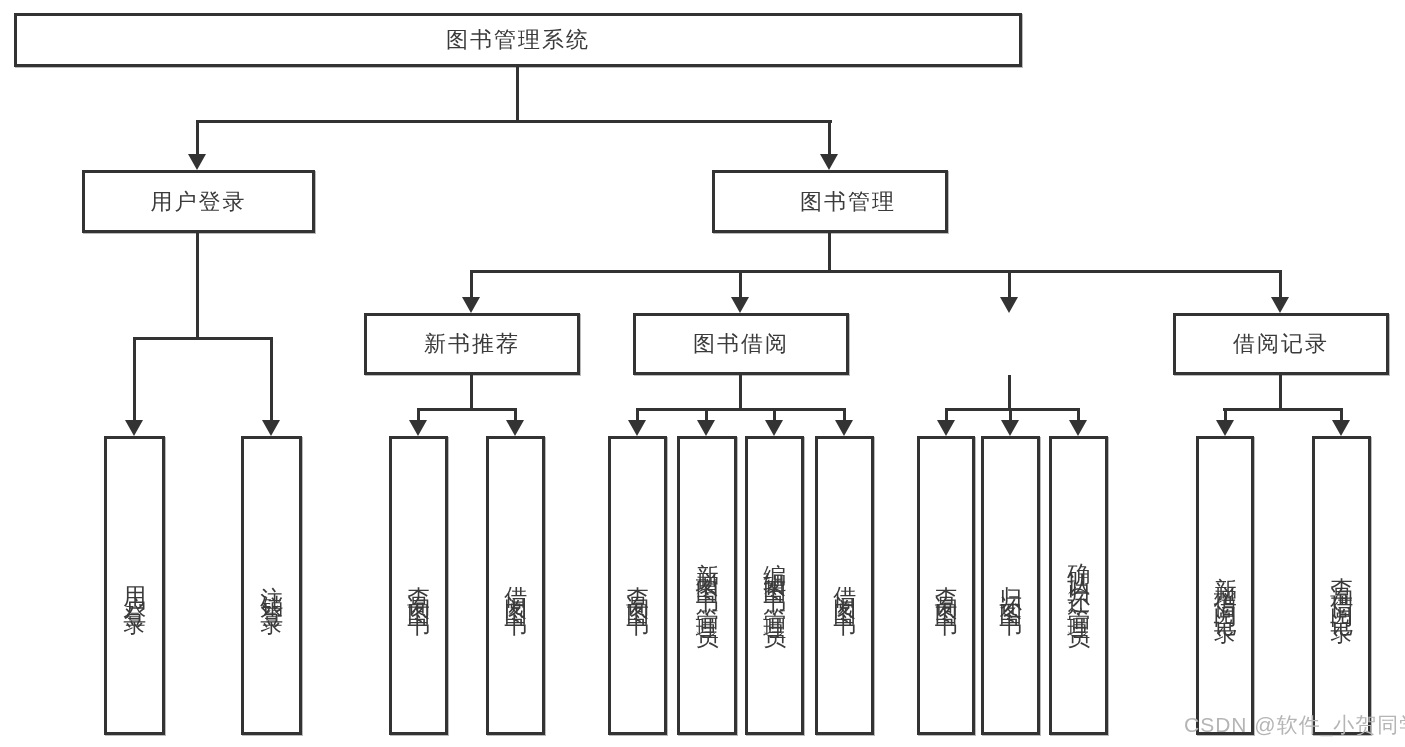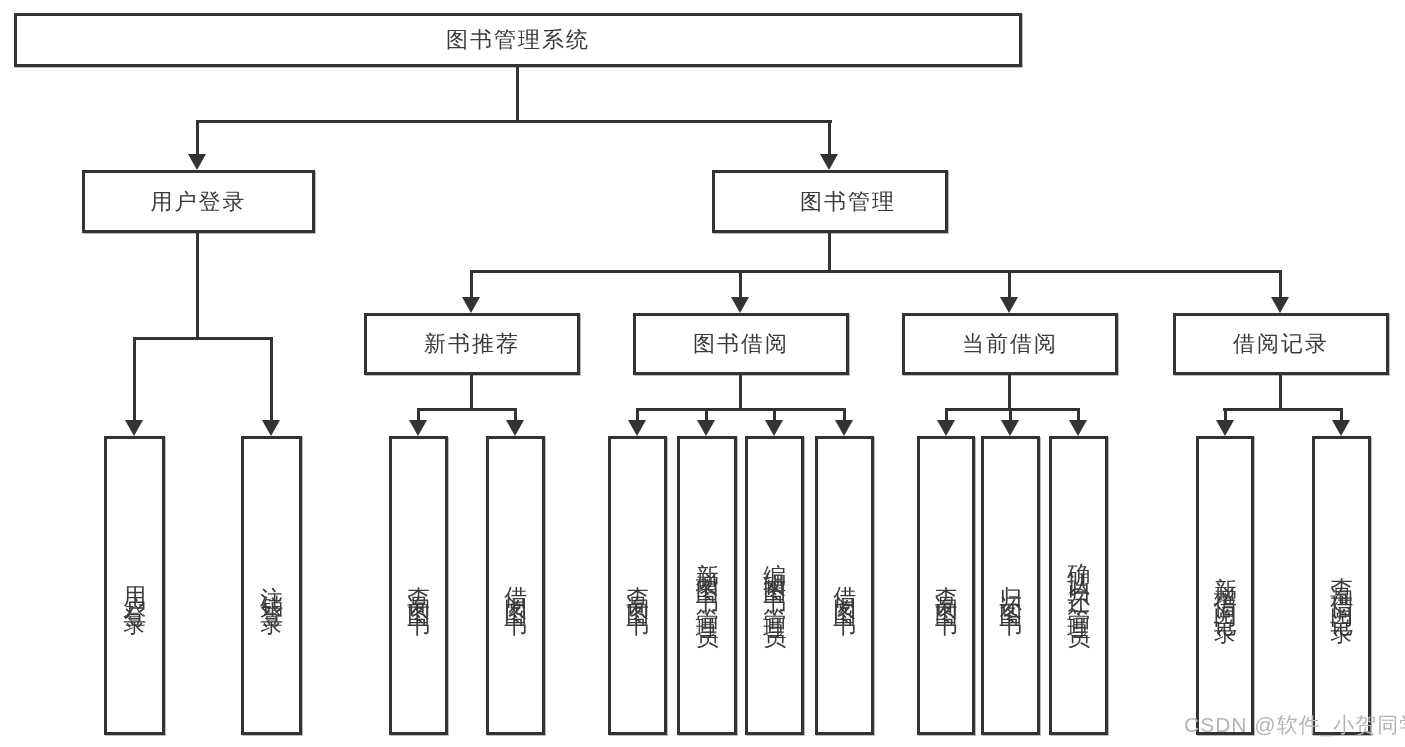--- a/index.html
+++ b/index.html
@@ -88,23 +88,20 @@
   <div class="arrow" style="left:1000px; top:297px;"></div>
   <div class="ln" style="left:1279px; top:270px; width:3px; height:27px;"></div>
   <div class="arrow" style="left:1271px; top:297px;"></div>
 
   <div class="box hbox" style="left:633px; top:313px; width:216px; height:62px;">
     <span>图书借阅</span>
   </div>
   <div class="box hbox" style="left:364px; top:313px; width:216px; height:62px;">
     <span>新书推荐</span>
   </div>
-  <div class="box hbox" style="left:902px; top:313px; width:216px; height:62px;">
-    <span>当前借阅</span>
-  </div>
   <div class="box hbox" style="left:1173px; top:313px; width:216px; height:62px;">
     <span>借阅记录</span>
   </div>
 
   <div class="ln" style="left:470px; top:375px; width:3px; height:33px;"></div>
   <div class="ln" style="left:417px; top:408px; width:100px; height:3px;"></div>
   <div class="ln" style="left:417px; top:408px; width:3px; height:12px;"></div>
   <div class="arrow" style="left:409px; top:420px;"></div>
   <div class="ln" style="left:514px; top:408px; width:3px; height:12px;"></div>
   <div class="arrow" style="left:506px; top:420px;"></div>

